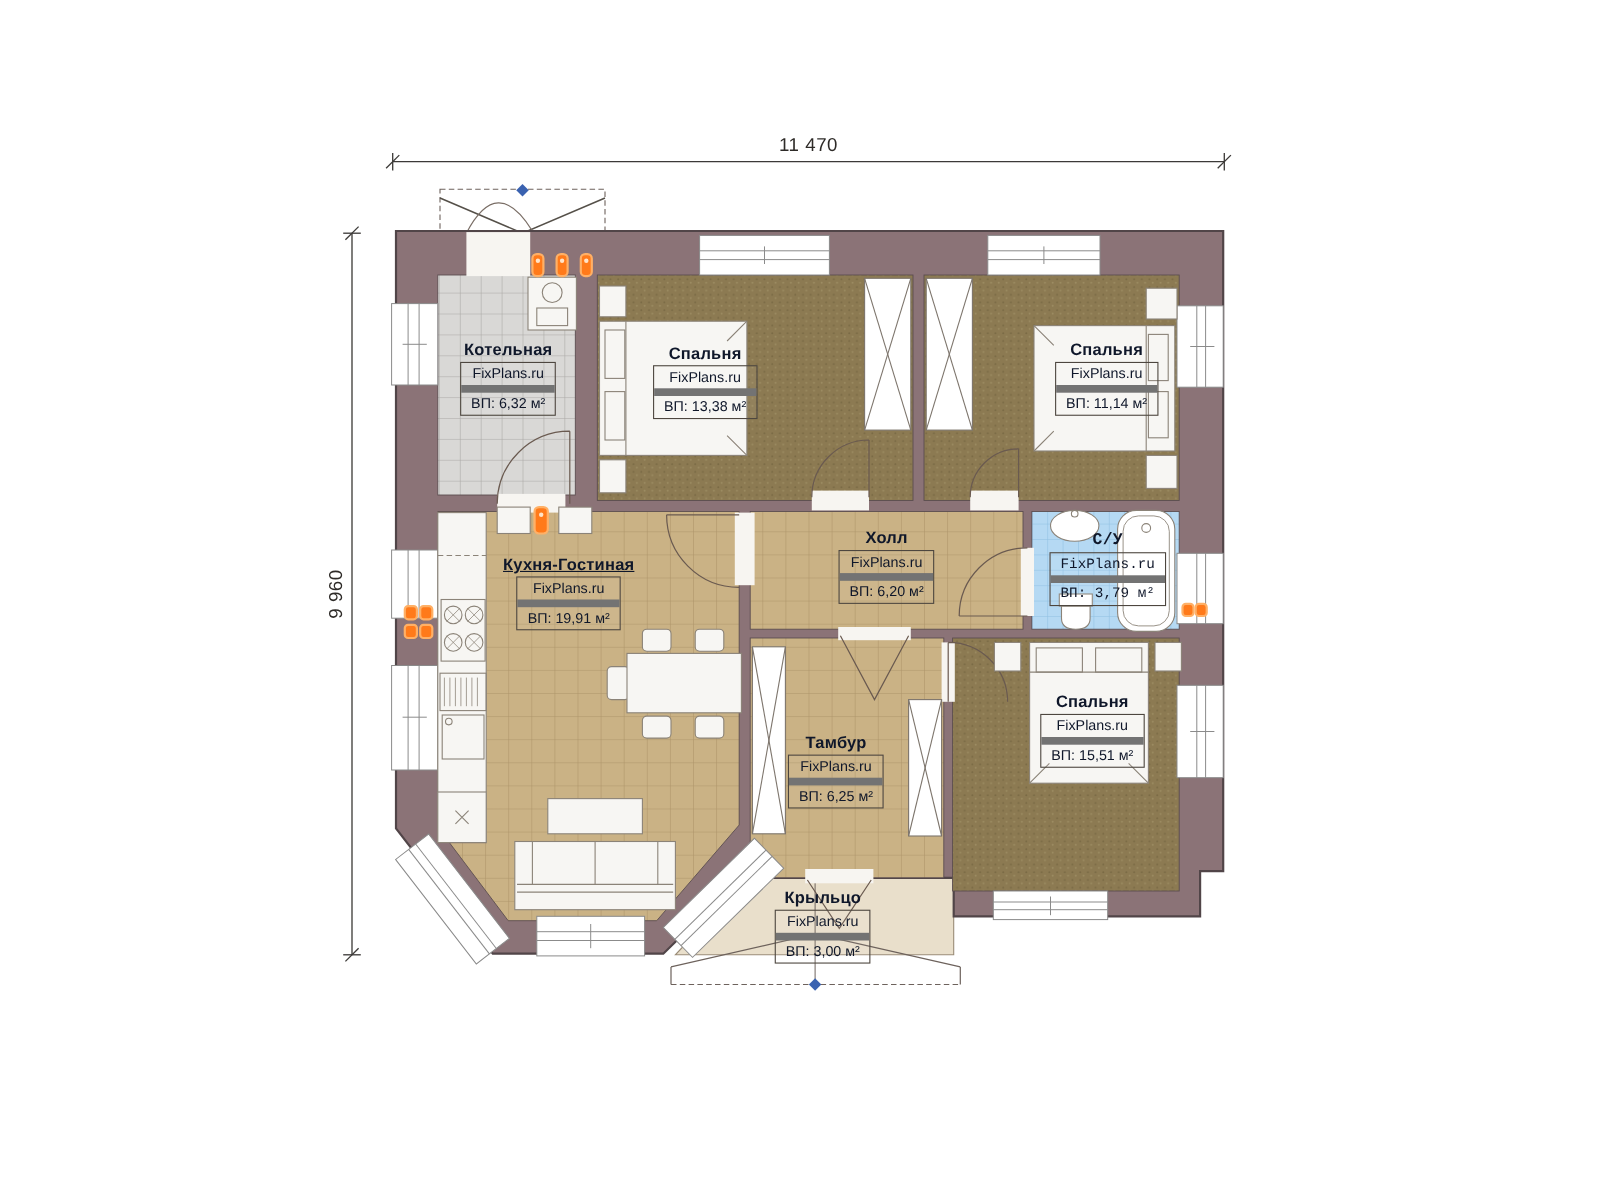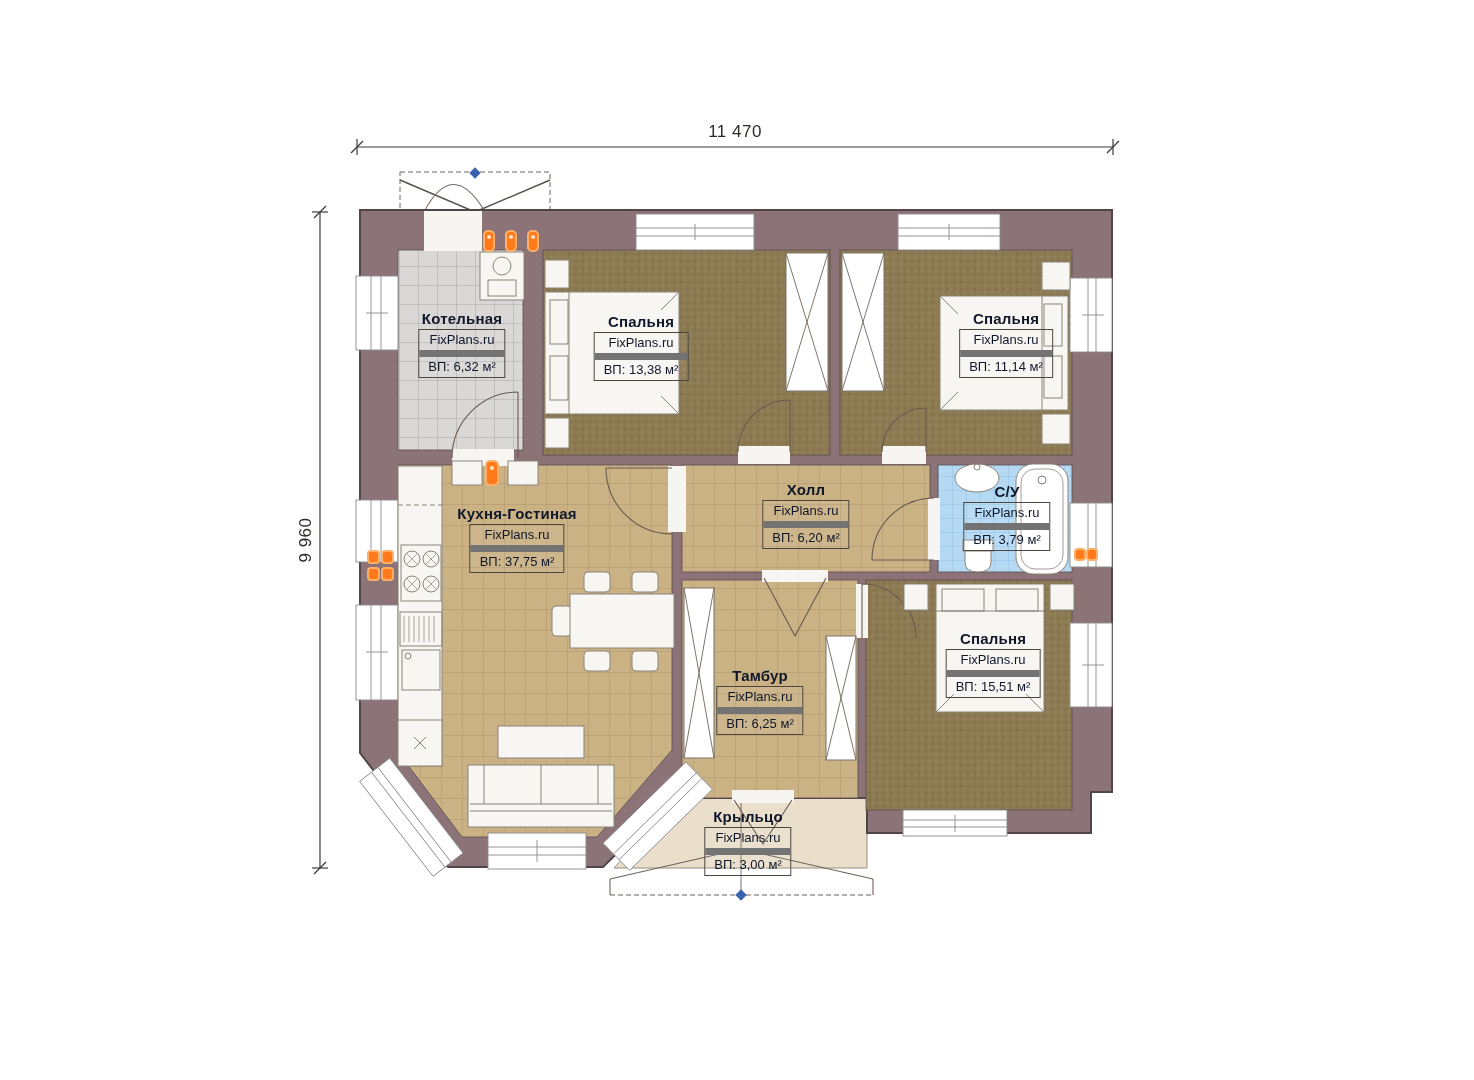--- a/index.html
+++ b/index.html
@@ -368,37 +368,37 @@
 </div>
 
 <div class="rlabel" style="left:1006px;top:310px;">
   <div class="rname">Спальня</div>
   <div class="rbox">
     <div class="rrow">FixPlans.ru</div>
     <div class="rrow">ВП: 11,14 м²</div>
   </div>
 </div>
 
-<div class="rlabel" style="left:517px;top:505px;">
+<div class="rlabel" style="left:517px;top:505px;text-decoration:underline;">
   <div class="rname">Кухня-Гостиная</div>
   <div class="rbox">
     <div class="rrow">FixPlans.ru</div>
-    <div class="rrow">ВП: 37,75 м²</div>
+    <div class="rrow">ВП: 19,91 м²</div>
   </div>
 </div>
 
 <div class="rlabel" style="left:806px;top:481px;">
   <div class="rname">Холл</div>
   <div class="rbox">
     <div class="rrow">FixPlans.ru</div>
     <div class="rrow">ВП: 6,20 м²</div>
   </div>
 </div>
 
-<div class="rlabel" style="left:1007px;top:483px;">
+<div class="rlabel" style="left:1007px;top:483px;font-family:Liberation Mono, monospace;">
   <div class="rname">С/У</div>
   <div class="rbox">
     <div class="rrow">FixPlans.ru</div>
     <div class="rrow">ВП: 3,79 м²</div>
   </div>
 </div>
 
 <div class="rlabel" style="left:760px;top:667px;">
   <div class="rname">Тамбур</div>
   <div class="rbox">

